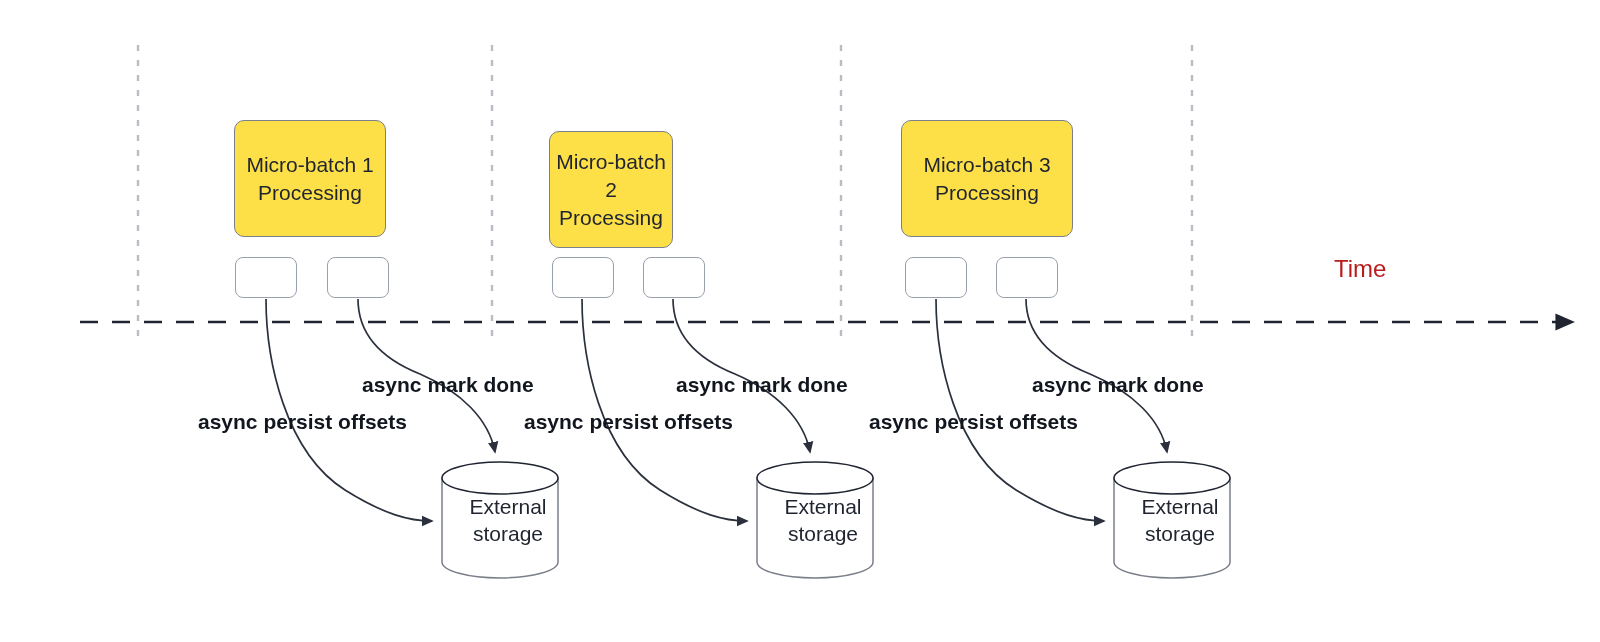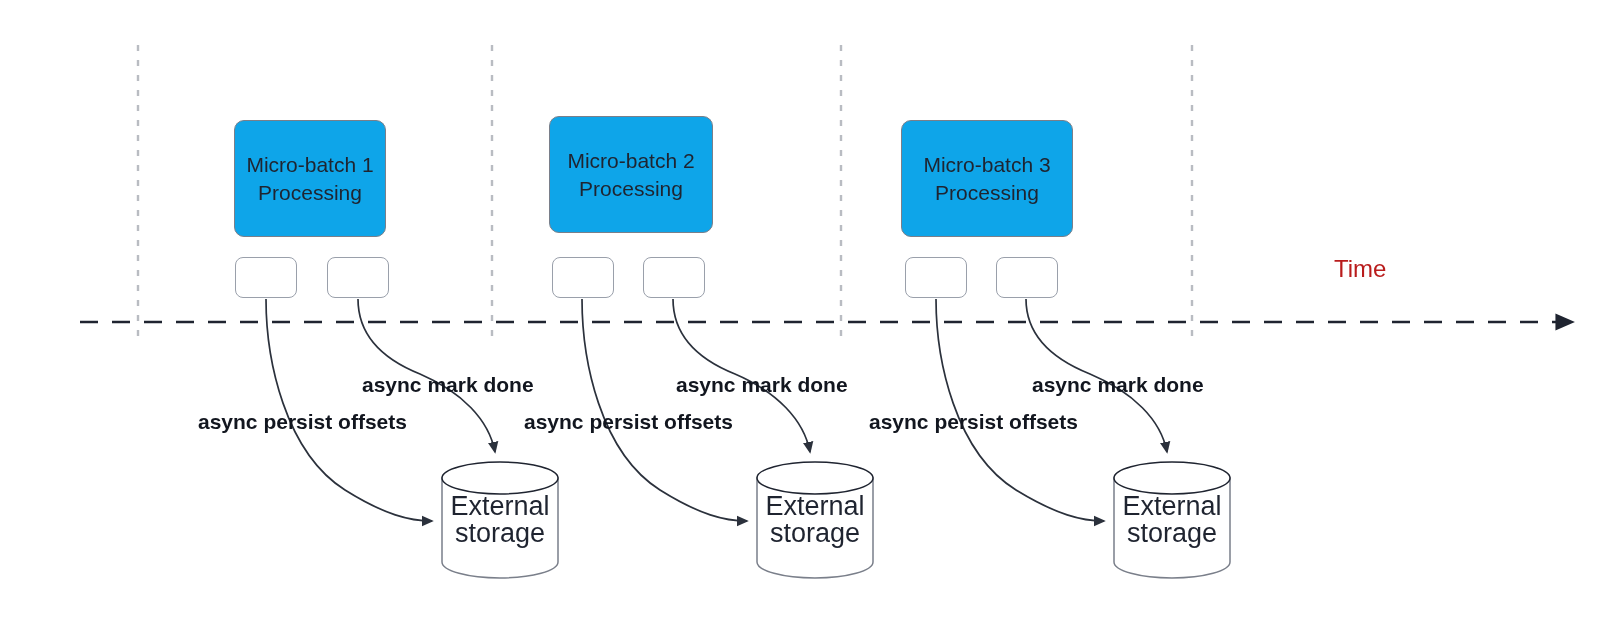--- a/index.html
+++ b/index.html
@@ -11,45 +11,46 @@
     position:relative;
   }
   #canvas{position:absolute;inset:0;width:1600px;height:642px;}
   .svg-layer{position:absolute;left:0;top:0;width:1600px;height:642px;}
 
   .node-box{
     position:absolute;
     box-sizing:border-box;
     border:1px solid #7a7f8a;
     border-radius:10px;
-    background:#0ea5e9;
+    background:#fde047;
     display:flex;
     align-items:center;
     justify-content:center;
     text-align:center;
     font-size:21px;
     line-height:28px;
     color:#1f2430;
     white-space:pre-line;
   }
   .tick-box{
     position:absolute;
     box-sizing:border-box;
     border:1px solid #9aa0ab;
     border-radius:8px;
     background:#ffffff;
   }
   .store-label{
     position:absolute;
     text-align:center;
-    font-size:27px;
+    font-size:21px;
     line-height:27px;
     color:#1f2430;
     white-space:pre-line;
     pointer-events:none;
+    padding-left:8px;
   }
   .edge-label{
     position:absolute;
     font-size:21px;
     font-weight:bold;
     color:#12161f;
     white-space:nowrap;
   }
   .axis-label{
     position:absolute;
@@ -107,21 +108,21 @@
 
   <div id="html-layer">
       <div class="node-box" style="left: 234px; top: 120px; width: 152px; height: 117px; border-color: rgb(122, 127, 138);">Micro-batch 1
 Processing</div>
       <div class="tick-box" style="left: 235px; top: 257px; width: 62px; height: 41px; border-color: rgb(154, 160, 171);"></div>
       <div class="tick-box" style="left: 327px; top: 257px; width: 62px; height: 41px; border-color: rgb(154, 160, 171);"></div>
       <div class="edge-label" style="left: 198px; top: 410px;">async persist offsets</div>
       <div class="edge-label" style="left: 362px; top: 373px;">async mark done</div>
       <div class="store-label" style="left: 442px; top: 493px; width: 116px;">External
 storage</div>
-      <div class="node-box" style="left: 549px; top: 116px; width: 164px; height: 117px; border-color: rgb(122, 127, 138);">Micro-batch 2
+      <div class="node-box" style="left: 549px; top: 131px; width: 124px; height: 117px; border-color: rgb(122, 127, 138);">Micro-batch 2
 Processing</div>
       <div class="tick-box" style="left: 552px; top: 257px; width: 62px; height: 41px; border-color: rgb(154, 160, 171);"></div>
       <div class="tick-box" style="left: 643px; top: 257px; width: 62px; height: 41px; border-color: rgb(154, 160, 171);"></div>
       <div class="edge-label" style="left: 524px; top: 410px;">async persist offsets</div>
       <div class="edge-label" style="left: 676px; top: 373px;">async mark done</div>
       <div class="store-label" style="left: 757px; top: 493px; width: 116px;">External
 storage</div>
       <div class="node-box" style="left: 901px; top: 120px; width: 172px; height: 117px; border-color: rgb(122, 127, 138);">Micro-batch 3
 Processing</div>
       <div class="tick-box" style="left: 905px; top: 257px; width: 62px; height: 41px; border-color: rgb(154, 160, 171);"></div>

